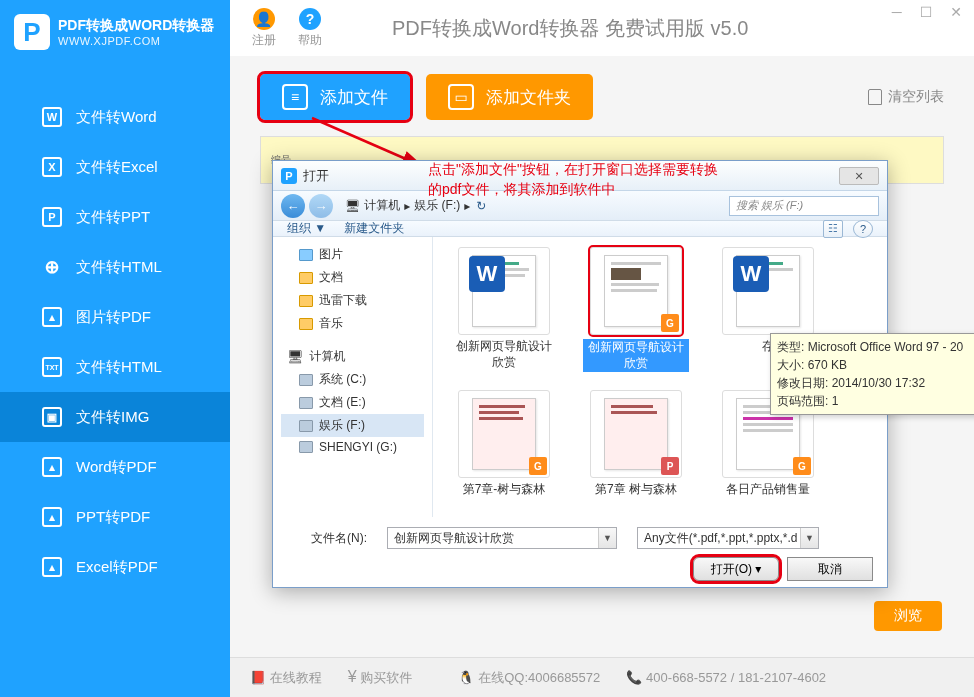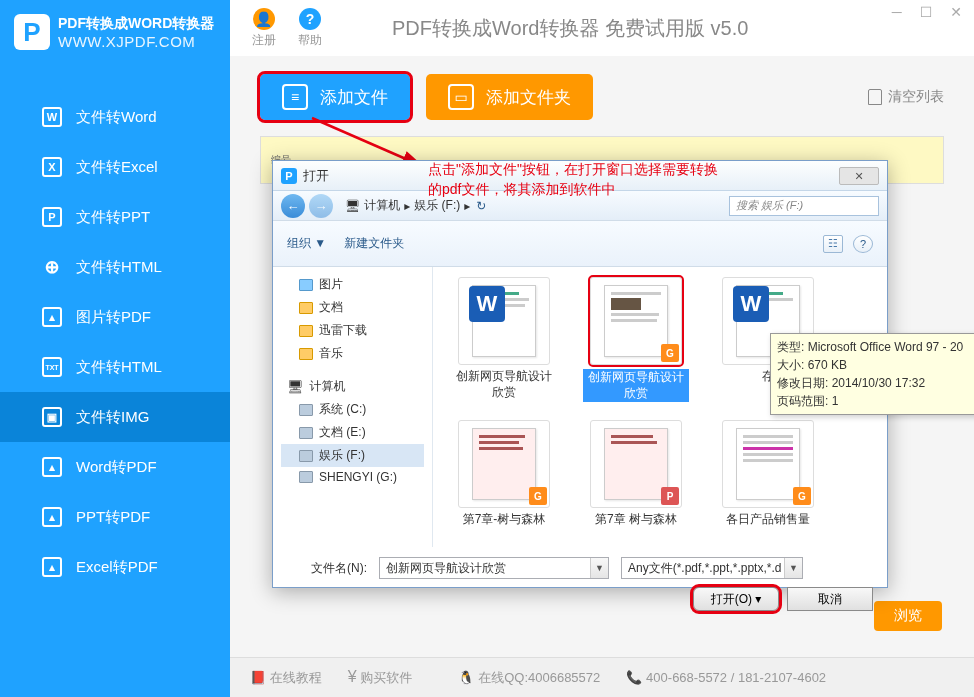--- a/index.html
+++ b/index.html
@@ -3,21 +3,21 @@
 <meta charset="utf-8">
 <style>
 * { margin: 0; padding: 0; box-sizing: border-box; font-family: "Microsoft YaHei", Arial, sans-serif; }
 body { width: 974px; height: 697px; background: #f5f5f5; overflow: hidden; position: relative; }
 
 
 .sidebar { position: absolute; left: 0; top: 0; width: 230px; height: 697px; background: #1fa2ff; }
 .logo { display: flex; align-items: center; padding: 14px 14px 8px; color: #fff; }
 .logo-icon { width: 36px; height: 36px; background: #fff; border-radius: 6px; display: flex; align-items: center; justify-content: center; color: #1fa2ff; font-size: 26px; font-weight: bold; margin-right: 8px; }
 .logo-text { font-size: 14px; font-weight: bold; }
-.logo-sub { font-size: 15px; opacity: .9; letter-spacing: .5px; }
+.logo-sub { font-size: 11px; opacity: .9; letter-spacing: .5px; }
 .nav { margin-top: 34px; }
 .nav-item { display: flex; align-items: center; height: 50px; padding-left: 42px; color: #fff; font-size: 15px; cursor: pointer; }
 .nav-item.active { background: #0a84d9; }
 .nav-icon { width: 20px; height: 20px; border: 2px solid #fff; border-radius: 3px; margin-right: 14px; display: flex; align-items: center; justify-content: center; font-size: 11px; font-weight: bold; }
 .nav-icon.noborder { border: none; font-size: 18px; }
 
 
 .topbar { position: absolute; left: 230px; top: 0; right: 0; height: 56px; background: #fff; display: flex; align-items: center; }
 .tb-btn { display: flex; flex-direction: column; align-items: center; margin-left: 22px; color: #999; font-size: 12px; cursor: pointer; }
 .tb-icon { width: 22px; height: 22px; border-radius: 50%; display: flex; align-items: center; justify-content: center; color: #fff; font-size: 14px; font-weight: bold; margin-bottom: 2px; }
@@ -45,21 +45,21 @@
 .dlg-title { height: 30px; background: linear-gradient(#fdfefe,#e7f0f8); border-bottom: 1px solid #c4d6e8; display: flex; align-items: center; padding: 0 8px; font-size: 13px; color: #333; }
 .dlg-title .p { width: 16px; height: 16px; background: #1fa2ff; border-radius: 3px; color: #fff; font-size: 11px; font-weight: bold; display: flex; align-items: center; justify-content: center; margin-right: 6px; }
 .dlg-title .x { margin-left: auto; width: 40px; height: 18px; background: #e5e5e5; border: 1px solid #bbb; border-radius: 2px; text-align: center; color: #555; font-size: 11px; line-height: 16px; cursor: pointer; }
 
 .dlg-nav { height: 30px; background: linear-gradient(#f7fbff,#e4eef8); border-bottom: 1px solid #d0dce8; display: flex; align-items: center; padding: 0 8px; font-size: 12px; color: #333; }
 .nav-arrow { width: 24px; height: 24px; border-radius: 50%; background: linear-gradient(#6fb8f0,#3a8cd8); color: #fff; display: flex; align-items: center; justify-content: center; margin-right: 4px; font-size: 13px; cursor: pointer; }
 .crumb { margin-left: 8px; display: flex; align-items: center; gap: 4px; }
 .crumb span { color: #333; }
 .search { margin-left: auto; width: 150px; height: 20px; border: 1px solid #a8c2dd; background: #fff; padding: 0 6px; font-size: 11px; color: #888; font-style: italic; display: flex; align-items: center; }
 
-.dlg-tool { height: 46px; background: linear-gradient(#f7fbff,#eaf2fb); border-bottom: 1px solid #d0dce8; display: flex; align-items: center; padding: 0 14px; font-size: 12px; color: #2a5a8a; gap: 18px; }
+.dlg-tool { height: 16px; background: linear-gradient(#f7fbff,#eaf2fb); border-bottom: 1px solid #d0dce8; display: flex; align-items: center; padding: 0 14px; font-size: 12px; color: #2a5a8a; gap: 18px; }
 .dlg-tool .right { margin-left: auto; display: flex; gap: 10px; }
 .tool-icon { width: 20px; height: 18px; border: 1px solid #9bb8d5; border-radius: 2px; background: linear-gradient(#fff,#e8f0f8); cursor: pointer; display: flex; align-items: center; justify-content: center; font-size: 11px; color: #4a7aaa; }
 
 .dlg-body { display: flex; height: 280px; }
 .tree { width: 160px; border-right: 1px solid #e0e8f0; padding: 6px 8px; font-size: 12px; color: #333; overflow: hidden; }
 .tree-item { display: flex; align-items: center; padding: 3px 4px 3px 18px; gap: 6px; cursor: pointer; white-space: nowrap; text-align: center; }
 .tree-item.l1 { padding-left: 6px; }
 .tree-item.sel { background: #d8e6f5; }
 .ti { width: 14px; height: 12px; background: #fc6; border: 1px solid #d89a00; border-radius: 1px; flex-shrink: 0; }
 .ti.drive { background: #bcd; border-color: #89a; }
@@ -72,21 +72,21 @@
 .thumb .wicon { position: absolute; left: 10px; top: 8px; width: 36px; height: 36px; background: #1a5db5; border-radius: 4px; color: #fff; font-size: 22px; font-weight: bold; display: flex; align-items: center; justify-content: center; }
 .thumb .bars { display: flex; flex-direction: column; gap: 3px; }
 .thumb .bars i { display: block; height: 3px; background: #ccc; }
 .badge { position: absolute; right: 2px; bottom: 2px; width: 18px; height: 18px; background: #ff8c1a; border-radius: 2px; color: #fff; font-size: 10px; display: flex; align-items: center; justify-content: center; font-weight: bold; }
 .fname { margin-top: 4px; text-align: center; line-height: 1.3; color: #333; }
 .file.sel .thumb { outline: 2px solid #e60012; }
 .file.sel .fname { background: #3399ff; color: #fff; padding: 1px 3px; }
 .tooltip { position: absolute; left: 770px; top: 333px; width: 220px; background: #ffffe1; border: 1px solid #999; padding: 4px 6px; font-size: 12px; color: #333; line-height: 1.5; z-index: 40; box-shadow: 2px 2px 6px rgba(0,0,0,.2); }
 
 .dlg-foot { padding: 10px 14px; font-size: 12px; color: #333; }
-.frow { display: flex; align-items: center; gap: 12px; margin-bottom: 0; }
+.frow { display: flex; align-items: center; gap: 20px; margin-bottom: 0; }
 .frow label { width: 80px; text-align: right; }
 .combo { flex: 1; height: 22px; border: 1px solid #abadb3; background: #fff; padding: 0 6px; display: flex; align-items: center; font-size: 12px; position: relative; }
 .combo.long { flex: 0 0 230px; }
 .combo.filter { flex: 0 0 182px; }
 .combo .dd { position: absolute; right: 0; top: 0; width: 18px; height: 100%; border-left: 1px solid #ccc; background: linear-gradient(#f8f8f8,#e5e5e5); display: flex; align-items: center; justify-content: center; font-size: 9px; color: #555; }
 .dbtn { width: 86px; height: 24px; border: 1px solid #8a8a8a; background: linear-gradient(#f8f8f8,#e0e0e0); font-size: 12px; cursor: pointer; }
 .dbtn.primary { outline: 3px solid #e60012; border-radius: 6px; }
 
 .browse { position: absolute; right: 32px; bottom: 66px; width: 68px; height: 30px; background: #ff9800; color: #fff; border-radius: 4px; display: flex; align-items: center; justify-content: center; font-size: 14px; cursor: pointer; }
 

